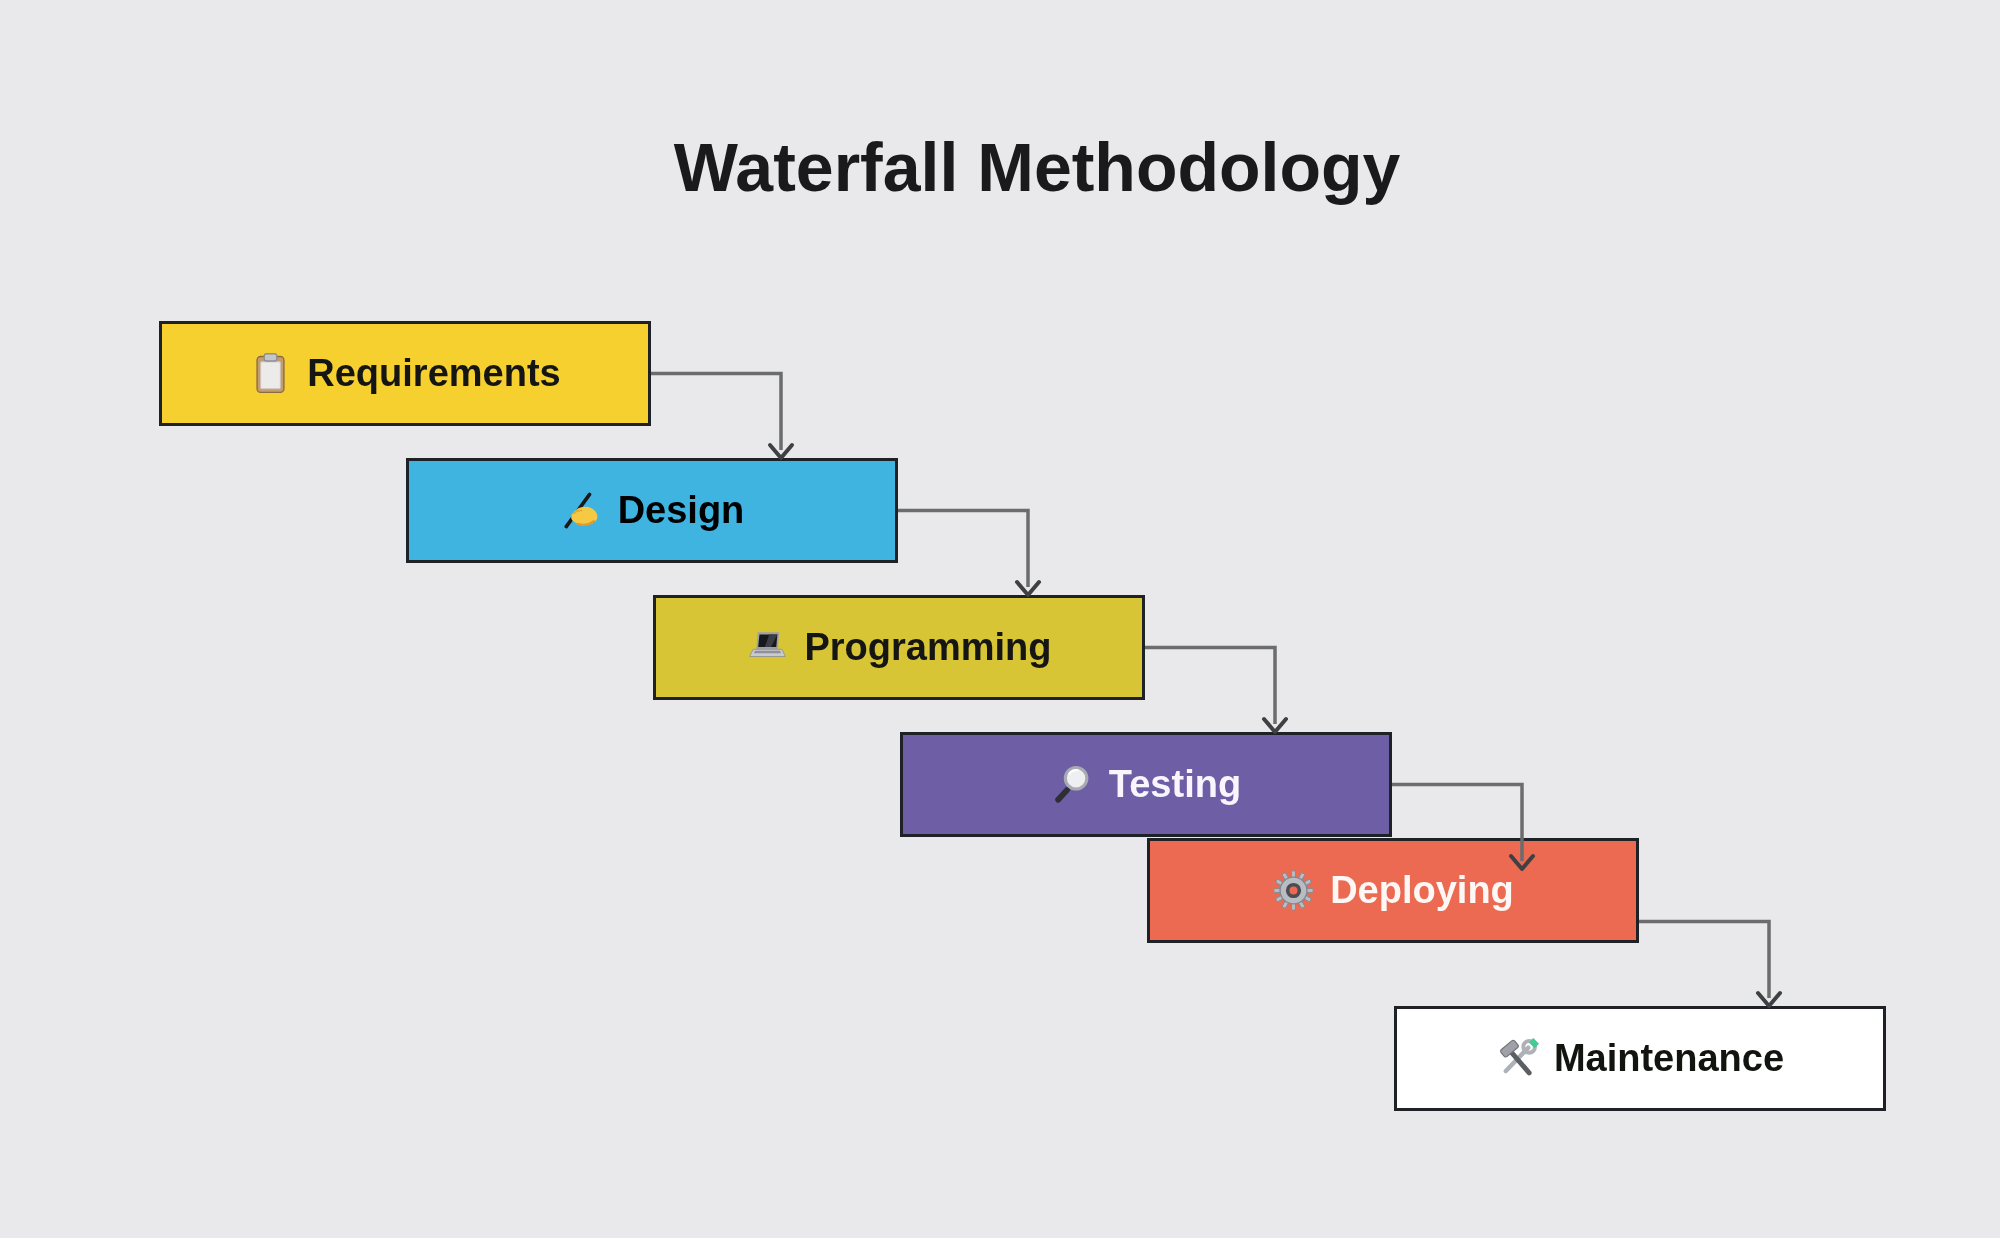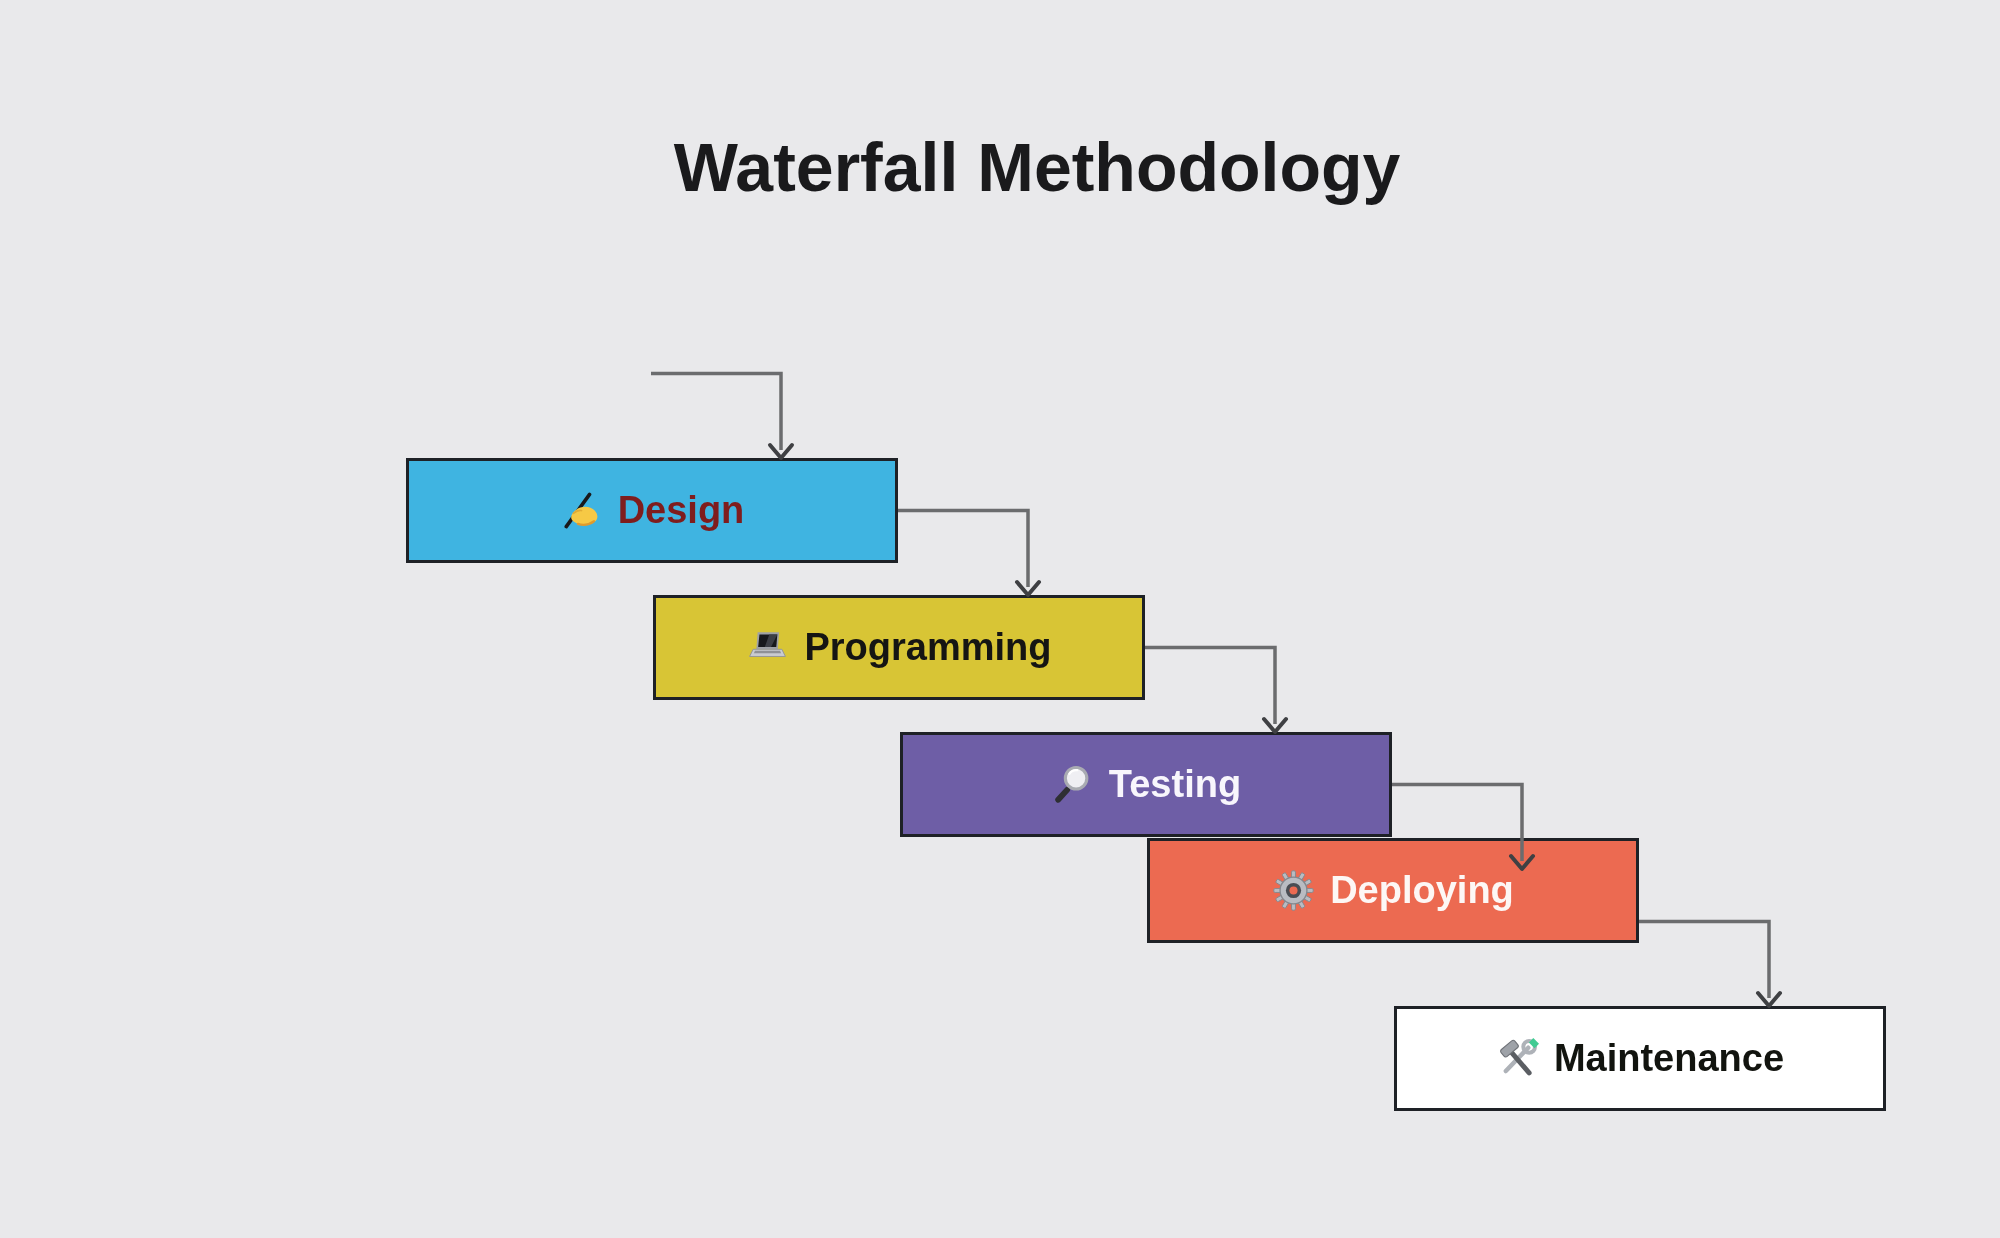--- a/index.html
+++ b/index.html
@@ -54,22 +54,32 @@
   .conn  { fill: none; stroke: #6B6C6E; stroke-width: 3.5px; }
   .head  { fill: none; stroke: #3F4043; stroke-width: 4px; stroke-linecap: round; stroke-linejoin: round; }
 </style>
 </head>
 <body>
 
 <div class="canvas" style="background-color: rgb(233, 233, 235);">
 
   <div class="title" style="color: rgb(26, 26, 28);">Waterfall Methodology</div>
 
+  <div class="step step-0" style="background-color: rgb(246, 208, 47); color: rgb(21, 21, 19); border-color: rgb(30, 33, 38);">
+    <span class="icon">
+      <svg viewBox="0 0 48 48">
+        <rect x="9" y="5" width="30" height="40" rx="4" fill="#C69C6D" stroke="#8A6B44" stroke-width="1.5"></rect>
+        <rect x="13" y="11" width="22" height="30" rx="1" fill="#ECEBE9" stroke="#C9C7C3" stroke-width="1"></rect>
+        <rect x="17" y="2" width="14" height="8" rx="2.5" fill="#C4C6CA" stroke="#8E9094" stroke-width="1.5"></rect>
+      </svg>
+    </span>
+    <span class="step-label">Requirements</span>
+  </div>
 
-  <div class="step step-1" style="background-color: rgb(63, 180, 225); color: #7f1d1d; border-color: rgb(30, 33, 38);">
+  <div class="step step-1" style="background-color: rgb(63, 180, 225); color: #000000; border-color: rgb(30, 33, 38);">
     <span class="icon">
       <svg viewBox="0 0 48 48">
         <line x1="7" y1="42" x2="33" y2="6" stroke="#19191B" stroke-width="4" stroke-linecap="round"></line>
         <path d="M13 29 C17 21 27 18 34 21 C41 24 43 30 41 34 C38 39 28 41 21 39 C15 37 11 34 13 29 Z" fill="#F6C945"></path>
         <path d="M20 39 q10 3 18 -3" stroke="#E09B2D" stroke-width="2.5" fill="none" stroke-linecap="round"></path>
         <path d="M15 27 q5 -4 9 -3" stroke="#E0AB35" stroke-width="2" fill="none" stroke-linecap="round"></path>
       </svg>
     </span>
     <span class="step-label">Design</span>
   </div>

